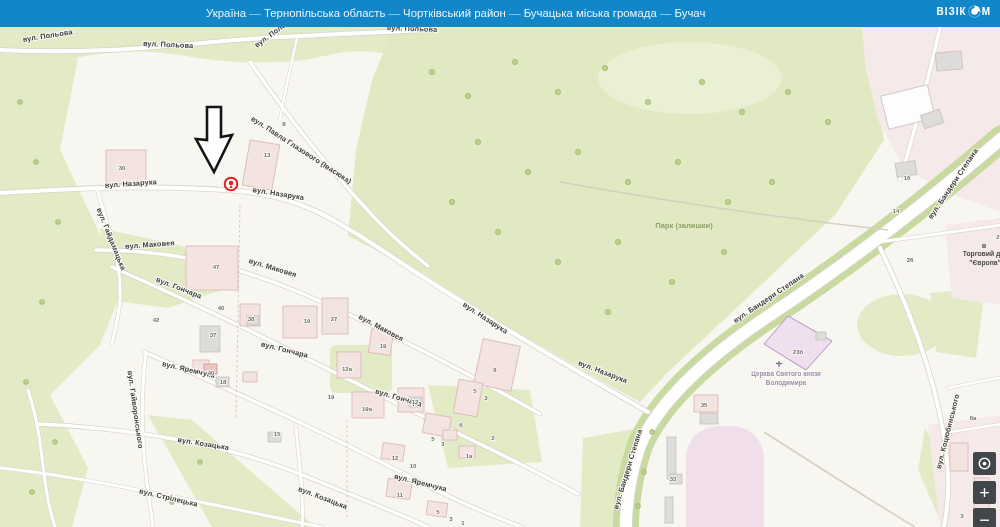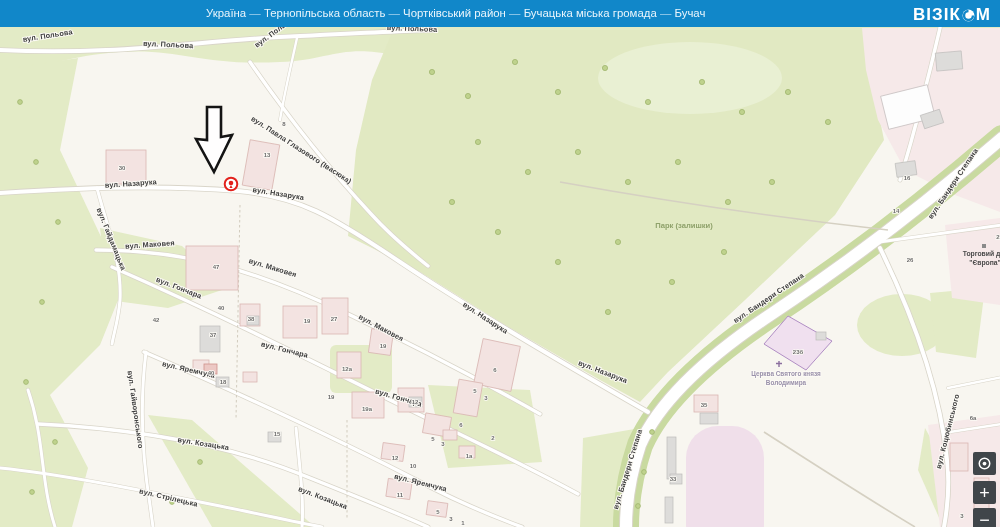--- a/index.html
+++ b/index.html
@@ -12,21 +12,21 @@
   .mic{width:20px;display:flex;justify-content:center;align-items:center}
   .searchbox input{border:none;outline:none;flex:1;min-width:0;font-size:11px;color:#555;
                    font-family:"Liberation Sans","DejaVu Sans",sans-serif}
   .searchbox input::placeholder{color:#98a1a7}
   .search-btn{width:29px;align-self:stretch;background:#e9e9e9;border:none;border-left:1px solid #d2d2d2;
               display:flex;align-items:center;justify-content:center;cursor:pointer;padding:0}
   .breadcrumb{position:absolute;left:206px;top:0;height:40px;line-height:27px;font-size:11.4px;
               white-space:nowrap;color:#e9f5fc}
   .bc-item{color:#eaf5fc;cursor:pointer}
   .bc-sep{color:#a6d4ef}
-  .logo{position:absolute;right:9px;top:5px;color:#fff;font-weight:bold;font-size:17px;
+  .logo{position:absolute;right:9px;top:5px;color:#fff;font-weight:bold;font-size:10px;
         letter-spacing:1px;display:flex;align-items:center;gap:1px}
   
   .map{position:absolute;top:27px;left:0;width:1000px;height:500px;background:#f8f6f0}
   svg{display:block}
   svg text{text-anchor:middle}
   .green{fill:#e3ebc6}
   .park{fill:#e1e9c2}
   .parklight{fill:#e9f0d3}
   .zone{fill:#f6e9e9}
   .tree{fill:#bfd28d;stroke:#9fb56d;stroke-width:.8}

